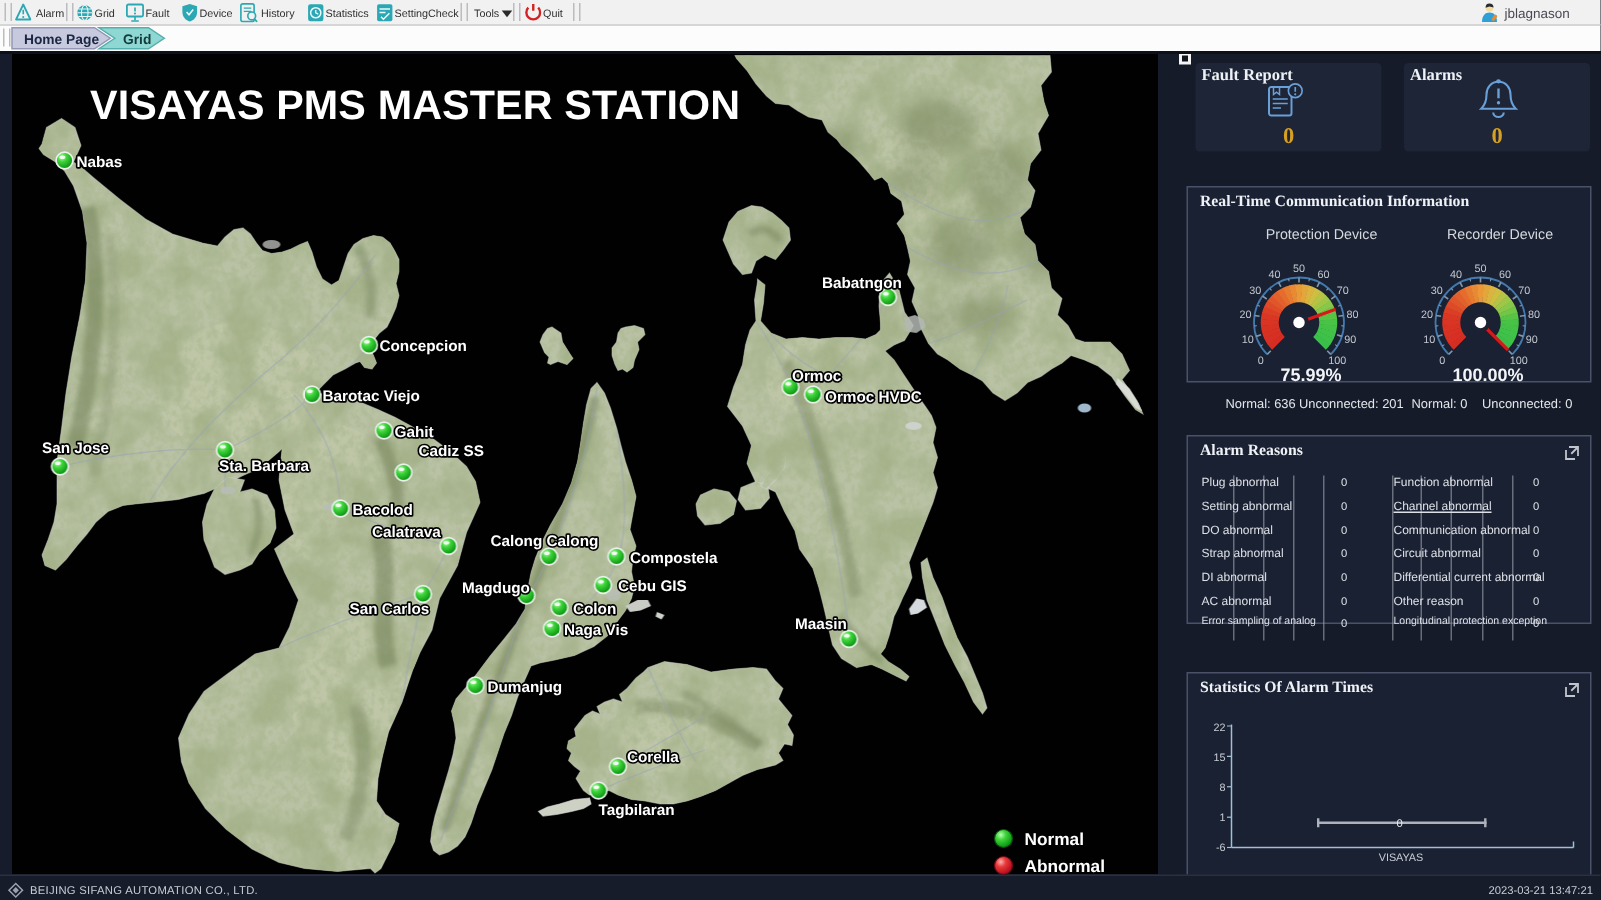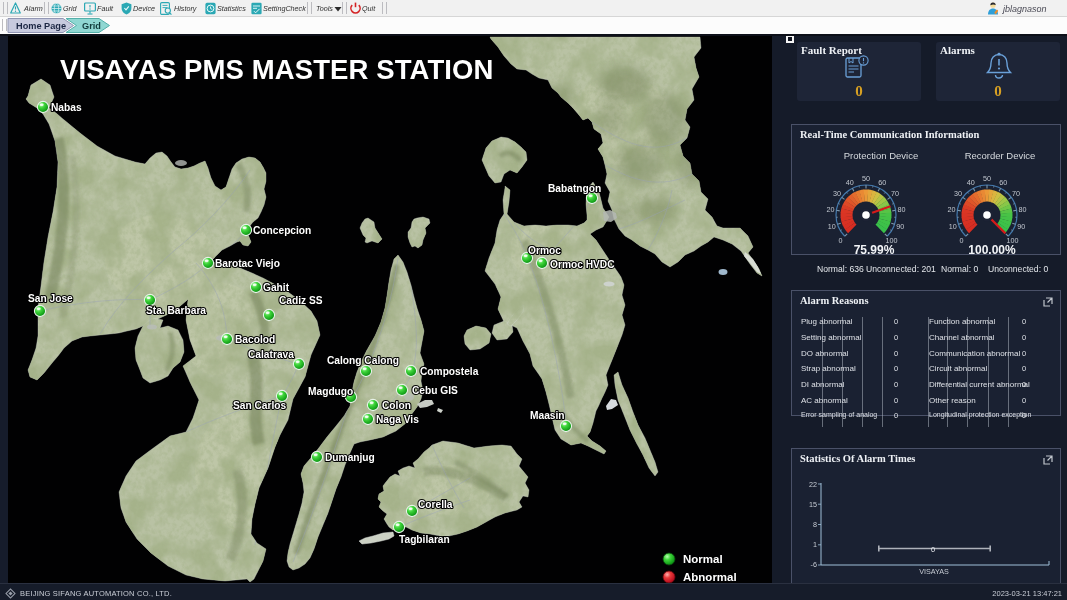--- a/index.html
+++ b/index.html
@@ -1,18 +1,18 @@
 <!DOCTYPE html>
 <html><head>
 <meta charset="utf-8">
 <style>
 * { margin:0; padding:0; box-sizing:border-box; }
 html,body { width:1067px; height:600px; overflow:hidden; background:#151b29; font-family:"Liberation Sans", sans-serif; }
 #toolbar { position:absolute; left:0; top:0; width:1067px; height:17px; background:#f1f1f1; border-bottom:1px solid #d6d6d6; }
-.tbi { position:absolute; top:0; height:17px; display:flex; align-items:center; font-size:7.2px; color:#303030;font-style:italic; }
+.tbi { position:absolute; top:0; height:17px; display:flex; align-items:center; font-size:7.2px; color:#303030; }
 .grip { position:absolute; top:2px; width:5px; height:12px; border-left:1px solid #bcbcc0; border-right:1px solid #bcbcc0; }
 #tabbar { position:absolute; left:0; top:17px; width:1067px; height:17px; background:#fcfcfc; }
 #darkline { position:absolute; left:0; top:34px; width:1067px; height:2px; background:#0d1019; }
 #mapbg { position:absolute; left:0; top:36px; width:1067px; height:547px; background:#161c2b; }
 #sidebar { position:absolute; left:772px; top:36px; width:295px; height:547px; background:#151b29; }
 .card { position:absolute; width:124px; height:59px; background:#1e2537; border-radius:3px; }
 .card .ct { position:absolute; left:4px; top:2px; font-family:"Liberation Serif", serif; font-weight:bold; font-size:11px; color:#eef1f5; }
 .card .num { position:absolute; left:0; top:41px; width:124px; text-align:center; font-family:"Liberation Serif", serif; font-weight:bold; font-size:15px; color:#d7a023; }
 .panel { position:absolute; left:791px; width:270px; background:#1a2132; border:1px solid #4a5168; }
 .ptitle { position:absolute; left:8px; top:4px; font-family:"Liberation Serif", serif; font-weight:bold; font-size:10.5px; color:#eef1f5; }
@@ -310,21 +310,21 @@
     <div class="agrid" style="left:155px;top:26px;height:110px"></div>
     <div class="agrid" style="left:175px;top:26px;height:110px"></div>
     <div class="agrid" style="left:196px;top:26px;height:110px"></div>
     <div class="agrid" style="left:216px;top:26px;height:110px"></div>
     <div class="arow" style="left:9px;top:26px;">Plug abnormal</div>
     <div class="acount" style="left:102px;top:26px">0</div>
     <div class="arow" style="left:137px;top:26px;">Function abnormal</div>
     <div class="acount" style="left:230px;top:26px">0</div>
     <div class="arow" style="left:9px;top:42px;">Setting abnormal</div>
     <div class="acount" style="left:102px;top:42px">0</div>
-    <div class="arow" style="left:137px;top:42px;">Channel abnormal</div>
+    <div class="arow" style="left:137px;top:42px;text-decoration:underline;">Channel abnormal</div>
     <div class="acount" style="left:230px;top:42px">0</div>
     <div class="arow" style="left:9px;top:58px;">DO abnormal</div>
     <div class="acount" style="left:102px;top:58px">0</div>
     <div class="arow" style="left:137px;top:58px;">Communication abnormal</div>
     <div class="acount" style="left:230px;top:58px">0</div>
     <div class="arow" style="left:9px;top:73px;">Strap abnormal</div>
     <div class="acount" style="left:102px;top:73px">0</div>
     <div class="arow" style="left:137px;top:73px;">Circuit abnormal</div>
     <div class="acount" style="left:230px;top:73px">0</div>
     <div class="arow" style="left:9px;top:89px;">DI abnormal</div>

